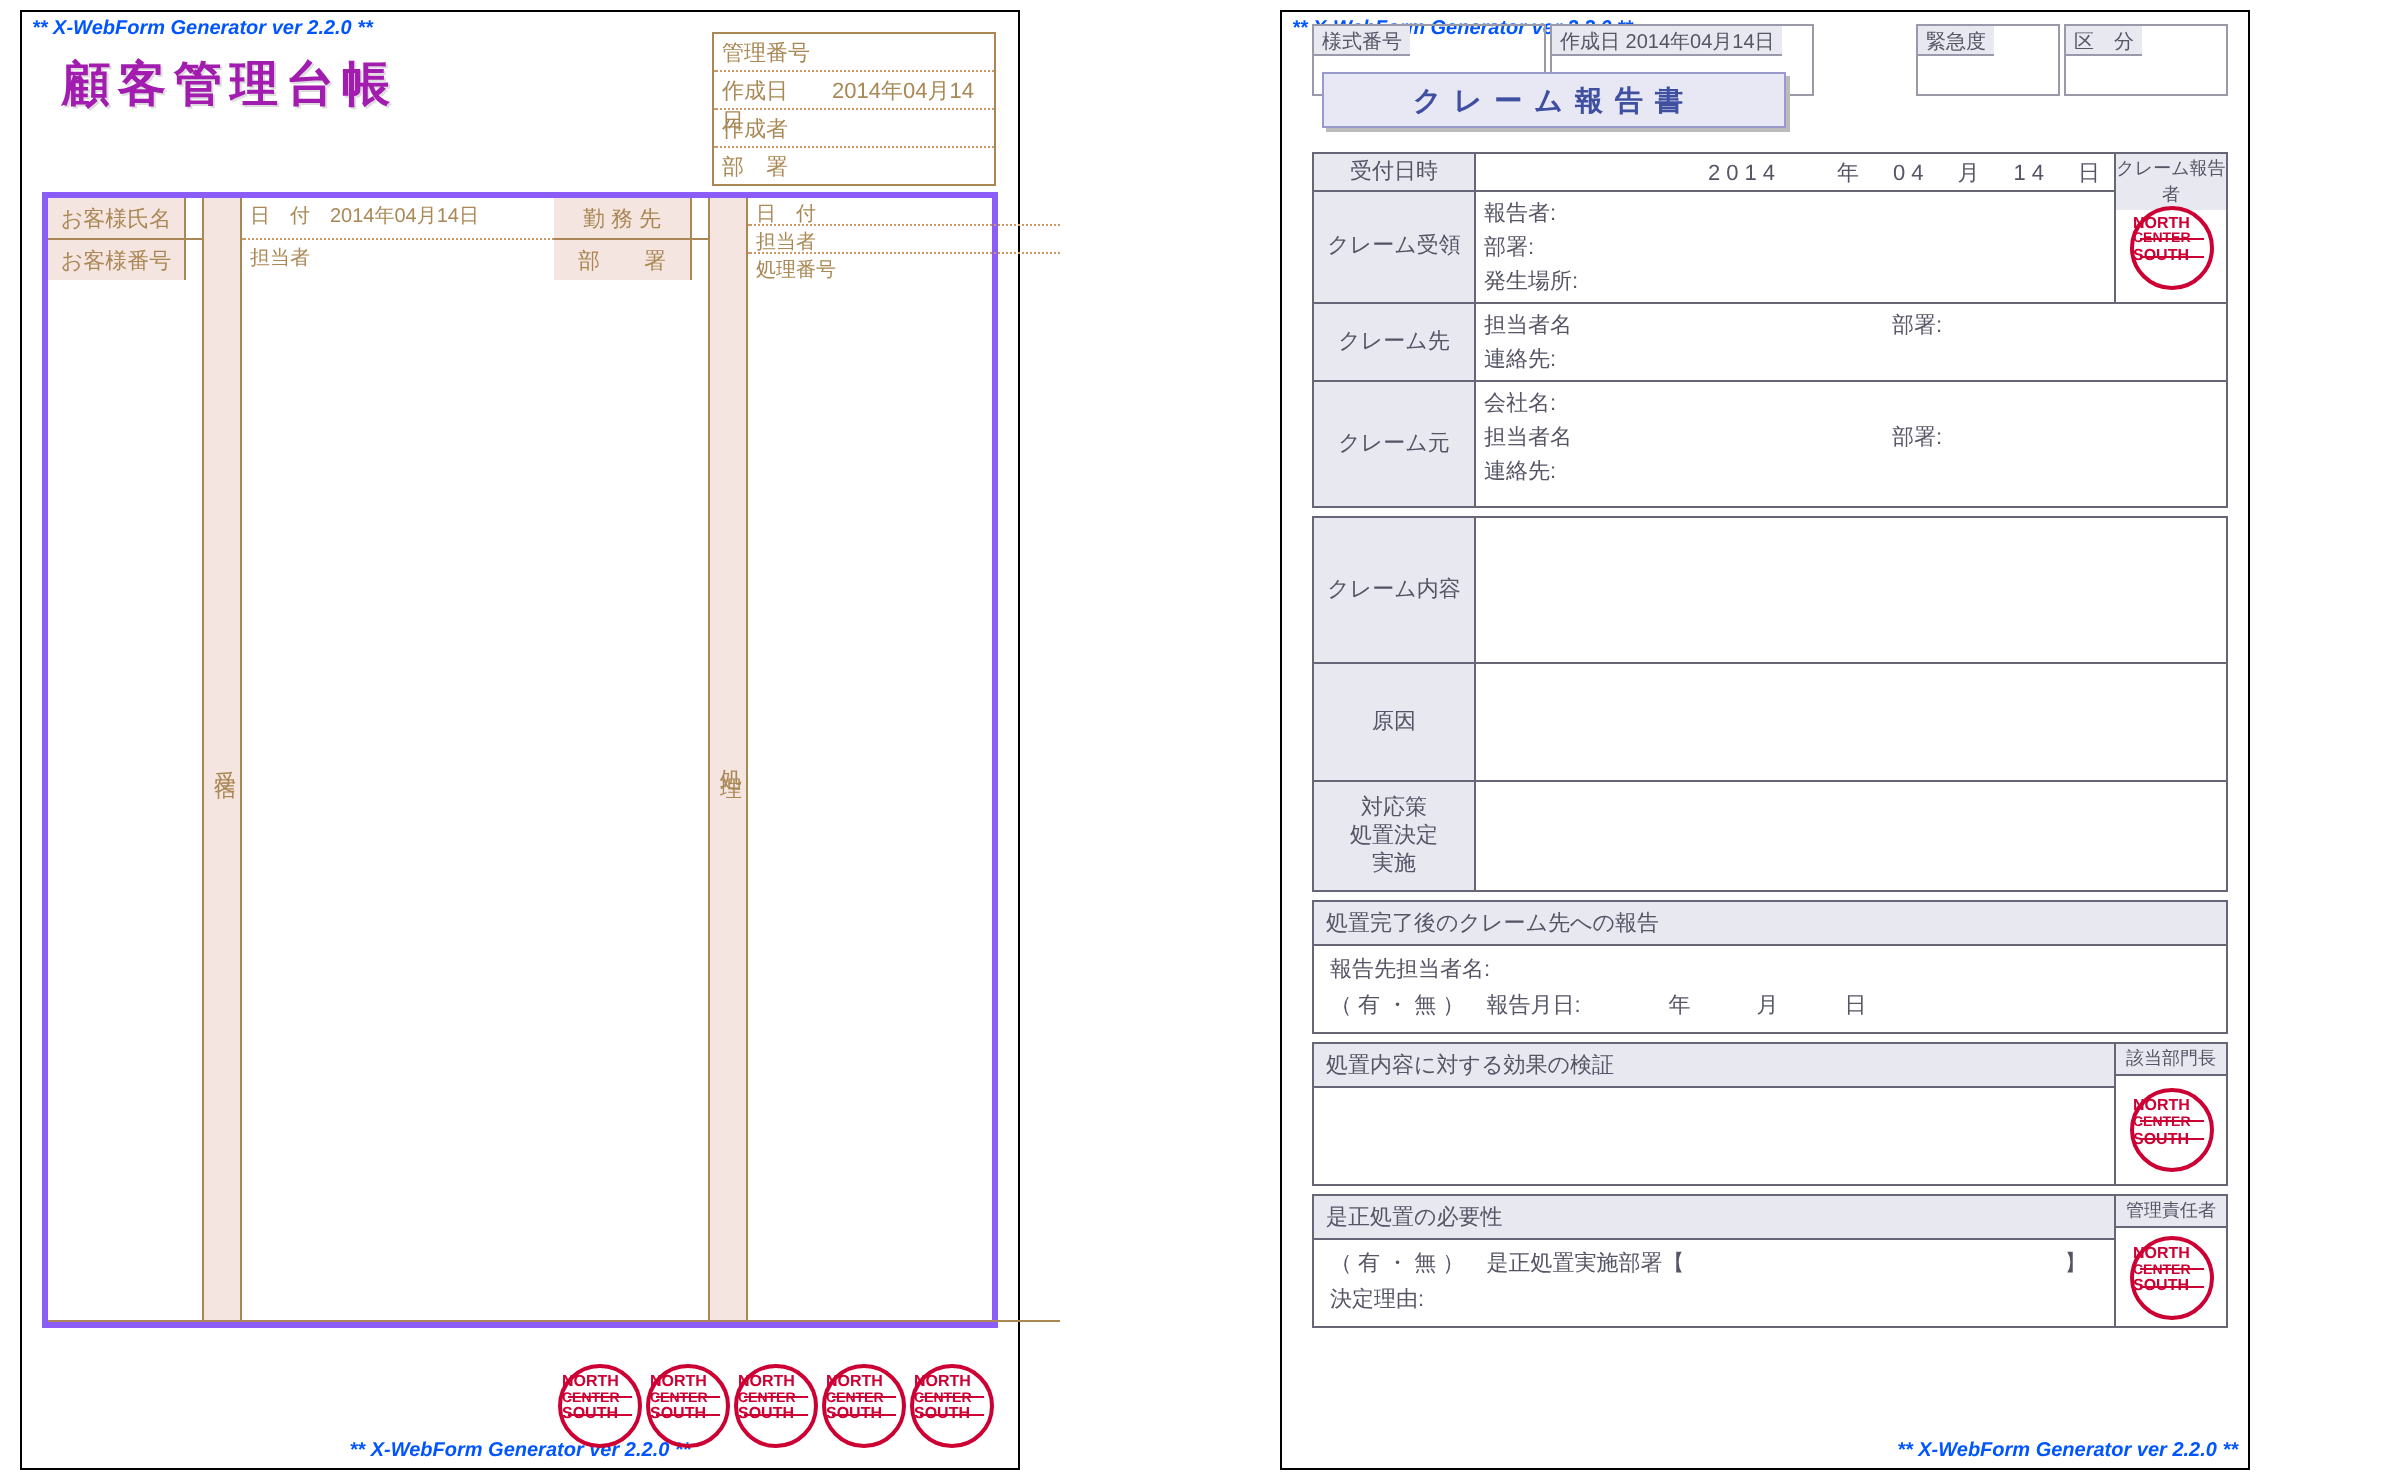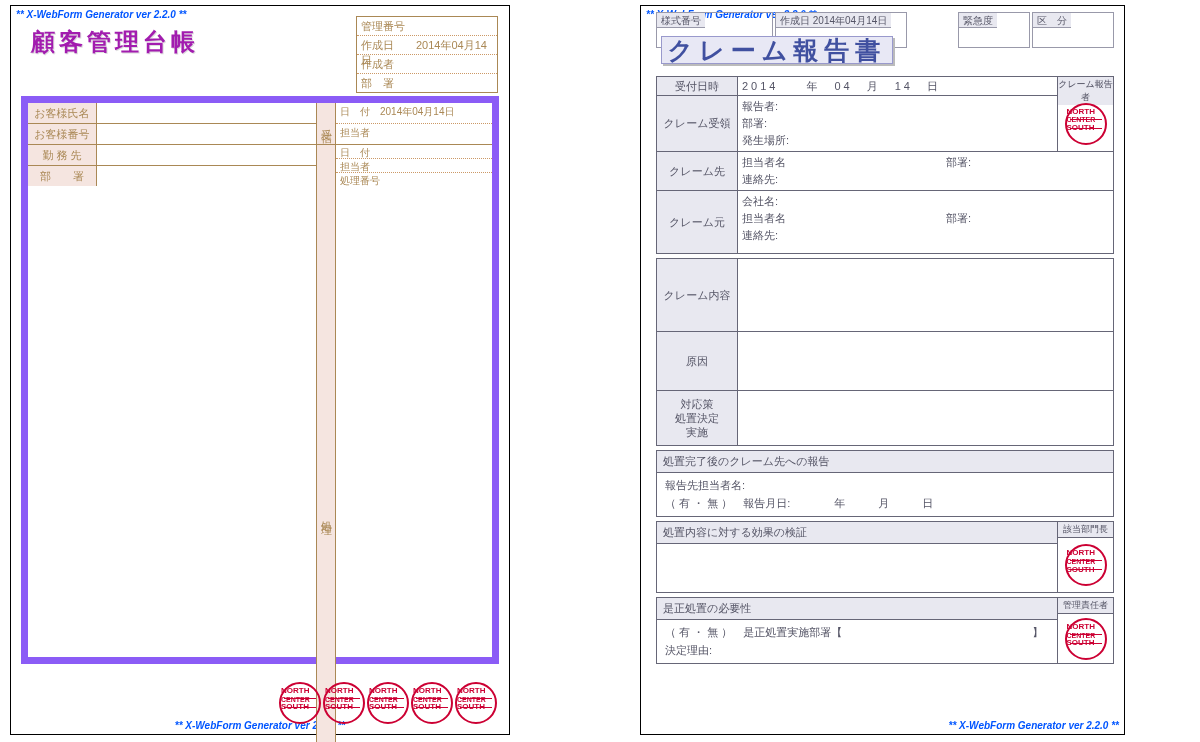--- a/index.html
+++ b/index.html
@@ -17,45 +17,45 @@
 .stamp span{display:block}
 .stamp .s1{margin-top:3px}
 .stamp .s2{margin-top:0px;font-size:7px}
 .stamp .s3{margin-top:0px}
 
 .f1-title{position:absolute;left:20px;top:20px;font-size:24px;color:#a21caf;font-weight:bold;letter-spacing:4px;text-shadow:1px 1px #ddd}
 .f1-hdr{position:absolute;top:10px;left:345px;width:140px;border:1px solid #a85;font-size:11px;color:#a85}
 .f1-hdr div{border-bottom:1px dotted #c96;padding:2px 4px;height:14px}
 .f1-hdr div:last-child{border-bottom:none}
 .f1-hdr .lab{display:inline-block;width:55px}
-.f1-main{position:absolute;top:90px;left:10px;right:10px;bottom:70px;border:7px solid #8b5cf6;display:flex;flex-direction:column}
+.f1-main{position:absolute;top:90px;left:10px;right:10px;bottom:70px;border:3px solid #8b5cf6;display:flex;flex-direction:row}
 .row{display:flex;border-bottom:1px solid #a85}
 .cell-l{background:#f5e5e0;color:#a85;display:flex;align-items:center;justify-content:center;font-size:11px;border-right:1px solid #a85;flex-shrink:0}
 .cell-v{flex:1;padding:2px 4px;color:#a85}
 .f1-r1,.f1-r2,.f1-r3,.f1-r4{height:20px}
 .f1-r1 .cell-l,.f1-r2 .cell-l,.f1-r3 .cell-l,.f1-r4 .cell-l{width:68px}
 .f1-right{border-left:1px solid #a85}
 .f1-vert{writing-mode:vertical-rl;background:#f5e5e0;color:#a85;display:flex;align-items:center;justify-content:center;width:18px;border-right:1px solid #a85;flex-shrink:0;font-size:11px;letter-spacing:4px}
 .f1-bottom-stamps{position:absolute;bottom:10px;right:12px;display:flex;gap:2px}
 
 .f2-title-box{position:absolute;left:20px;top:30px;width:230px;height:26px;background:#e8e8f5;border:1px solid #99c;box-shadow:2px 2px #bbb}
-.f2-title{font-size:25px;color:#4050a0;font-weight:bold;letter-spacing:6px;text-align:center;line-height:26px}
+.f2-title{font-size:14px;color:#4050a0;font-weight:bold;letter-spacing:6px;text-align:center;line-height:26px}
 .f2-hdr{position:absolute;top:6px;left:15px;right:10px;display:flex;gap:2px;height:36px;font-size:10px;color:#556}
 .f2-hdr-box{border:1px solid #99a;display:flex;flex-direction:row}
 .f2-hdr-box .t{background:#e8e8f0;padding:1px 4px;border-bottom:1px solid #99a;height:12px}
 .f2-hdr-box .v{padding:1px 4px;flex:1}
 .f2-main{position:absolute;top:70px;left:15px;right:10px;bottom:15px;display:flex;flex-direction:column;gap:4px}
 .f2-tbl{border:1px solid #667;display:flex;flex-direction:column}
 .f2-row{display:flex;border-bottom:1px solid #667}
 .f2-row:last-child{border-bottom:none}
 .f2-lab{width:80px;background:#e8e8f0;color:#556;display:flex;align-items:center;justify-content:center;border-right:1px solid #667;flex-shrink:0;font-size:11px;flex-direction:column;line-height:1.3}
 .f2-val{flex:1;padding:2px 4px;color:#556;font-size:11px}
 .f2-val div{padding:1px 0}
 .f2-date-hdr{height:18px}
-.f2-date-hdr .f2-val{text-align:left;letter-spacing:3px}
+.f2-date-hdr .f2-val{text-align:right;letter-spacing:3px}
 .f2-stamp-col{width:55px;border-left:1px solid #667;display:flex;flex-direction:column;align-items:center;flex-shrink:0}
 .f2-stamp-col .t{font-size:9px;color:#556;background:#e8e8f0;border-bottom:1px solid #667;width:100%;text-align:center;padding:1px 0}
 .f2-stamp-col .s{flex:1;display:flex;align-items:center;justify-content:center}
 .f2-section{display:flex;border:1px solid #667}
 .f2-sec-hdr{background:#e8e8f0;padding:3px 6px;color:#556;font-size:11px;border-bottom:1px solid #667}
 .f2-sec-body{padding:4px 8px;color:#556;font-size:11px;line-height:1.6}
 .f2-block{border:1px solid #667}
 </style>
 </head>
 <body>

